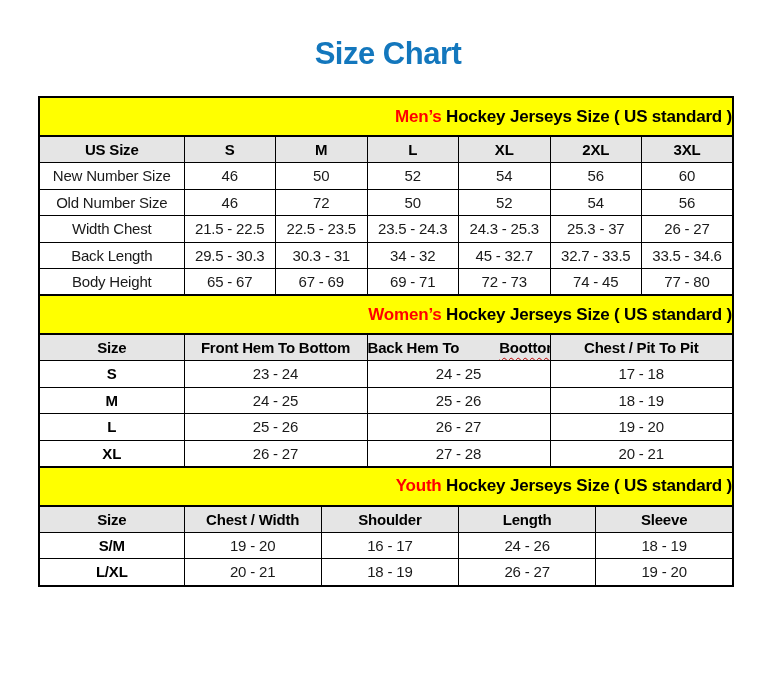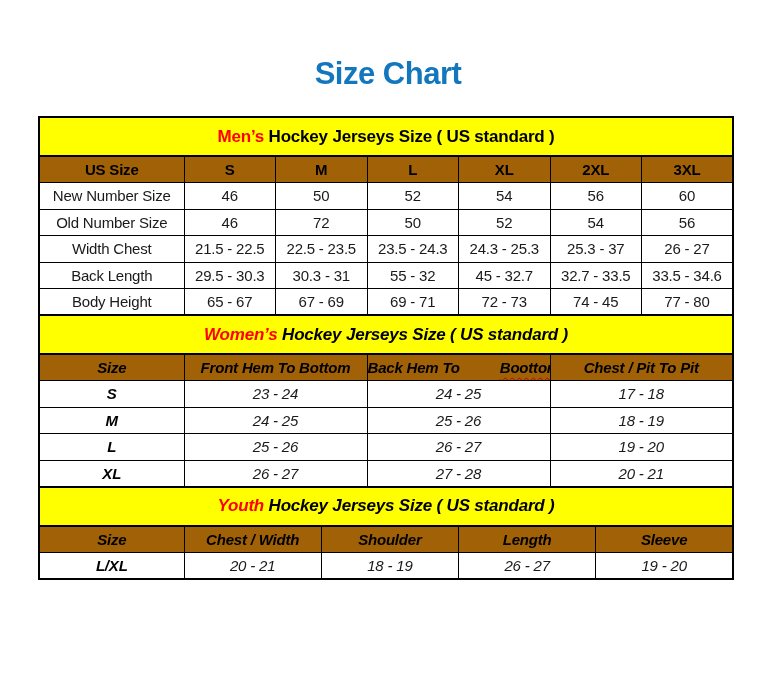--- a/index.html
+++ b/index.html
@@ -10,61 +10,62 @@
     height: 692px;
     font-family: "Liberation Sans", sans-serif;
     overflow: hidden;
   }
   :root {
     --band-bg: #ffff00;
     --highlight: #ff0000;
     --title-color: #1377bd;
     --border-color: #000000;
   }
-  .page { padding-top: 56px; }
+  .page { padding-top: 36px; }
   .title {
     color: var(--title-color);
     font-size: 31px;
     font-weight: bold;
     text-align: center;
     margin: 0 0 24px 0;
     letter-spacing: -0.5px;
   }
   .tables { width: 696px; margin-left: 38px; }
   table.size-table {
     border-collapse: collapse;
     table-layout: fixed;
     width: 696px;
     border: 2.5px solid var(--border-color);
     letter-spacing: -0.2px;
   }
-  table.size-table + table.size-table { margin-top: -2.5px; font-style: italic; }
+  table.size-table + table.size-table { margin-top: -2.5px; }
   col.c-label { width: 145px; }
   .size-table th, .size-table td {
     border: 1.5px solid var(--border-color);
     text-align: center;
     vertical-align: middle;
     padding: 0;
     overflow: hidden;
     white-space: nowrap;
   }
   tr.band-row th {
     background: var(--band-bg);
     font-size: 17px;
     font-weight: bold;
     height: 37px;
     border: 2px solid var(--border-color);
     color: #000000;
+    text-align: right;
   }
   tr.band-row .hl { color: var(--highlight); }
   tr.cols-row th {
     font-size: 15px;
     font-weight: bold;
     height: 25px;
-    background: #a16207;
+    background: #e5e5e5;
   }
   .size-table td {
     font-size: 15px;
     font-weight: 400;
     height: 25.5px;
     color: #1a1a1a;
   }
   table.women td.row-label,
   table.youth td.row-label { font-weight: bold; color: #000000; }
   .squiggle {
@@ -127,21 +128,21 @@
             <td>22.5 - 23.5</td>
             <td>23.5 - 24.3</td>
             <td>24.3 - 25.3</td>
             <td>25.3 - 37</td>
             <td>26 - 27</td>
           </tr>
           <tr>
             <td class="row-label">Back Length</td>
             <td>29.5 - 30.3</td>
             <td>30.3 - 31</td>
-            <td>55 - 32</td>
+            <td>34 - 32</td>
             <td>45 - 32.7</td>
             <td>32.7 - 33.5</td>
             <td>33.5 - 34.6</td>
           </tr>
           <tr>
             <td class="row-label">Body Height</td>
             <td>65 - 67</td>
             <td>67 - 69</td>
             <td>69 - 71</td>
             <td>72 - 73</td>
@@ -207,20 +208,27 @@
         <tr class="cols-row">
             <th>Size</th>
             <th>Chest / Width</th>
             <th>Shoulder</th>
             <th>Length</th>
             <th>Sleeve</th>
           </tr>
       </thead>
       <tbody>
           <tr>
+            <td class="row-label">S/M</td>
+            <td>19 - 20</td>
+            <td>16 - 17</td>
+            <td>24 - 26</td>
+            <td>18 - 19</td>
+          </tr>
+          <tr>
             <td class="row-label">L/XL</td>
             <td>20 - 21</td>
             <td>18 - 19</td>
             <td>26 - 27</td>
             <td>19 - 20</td>
           </tr>
         </tbody>
     </table>
 
   </div>

